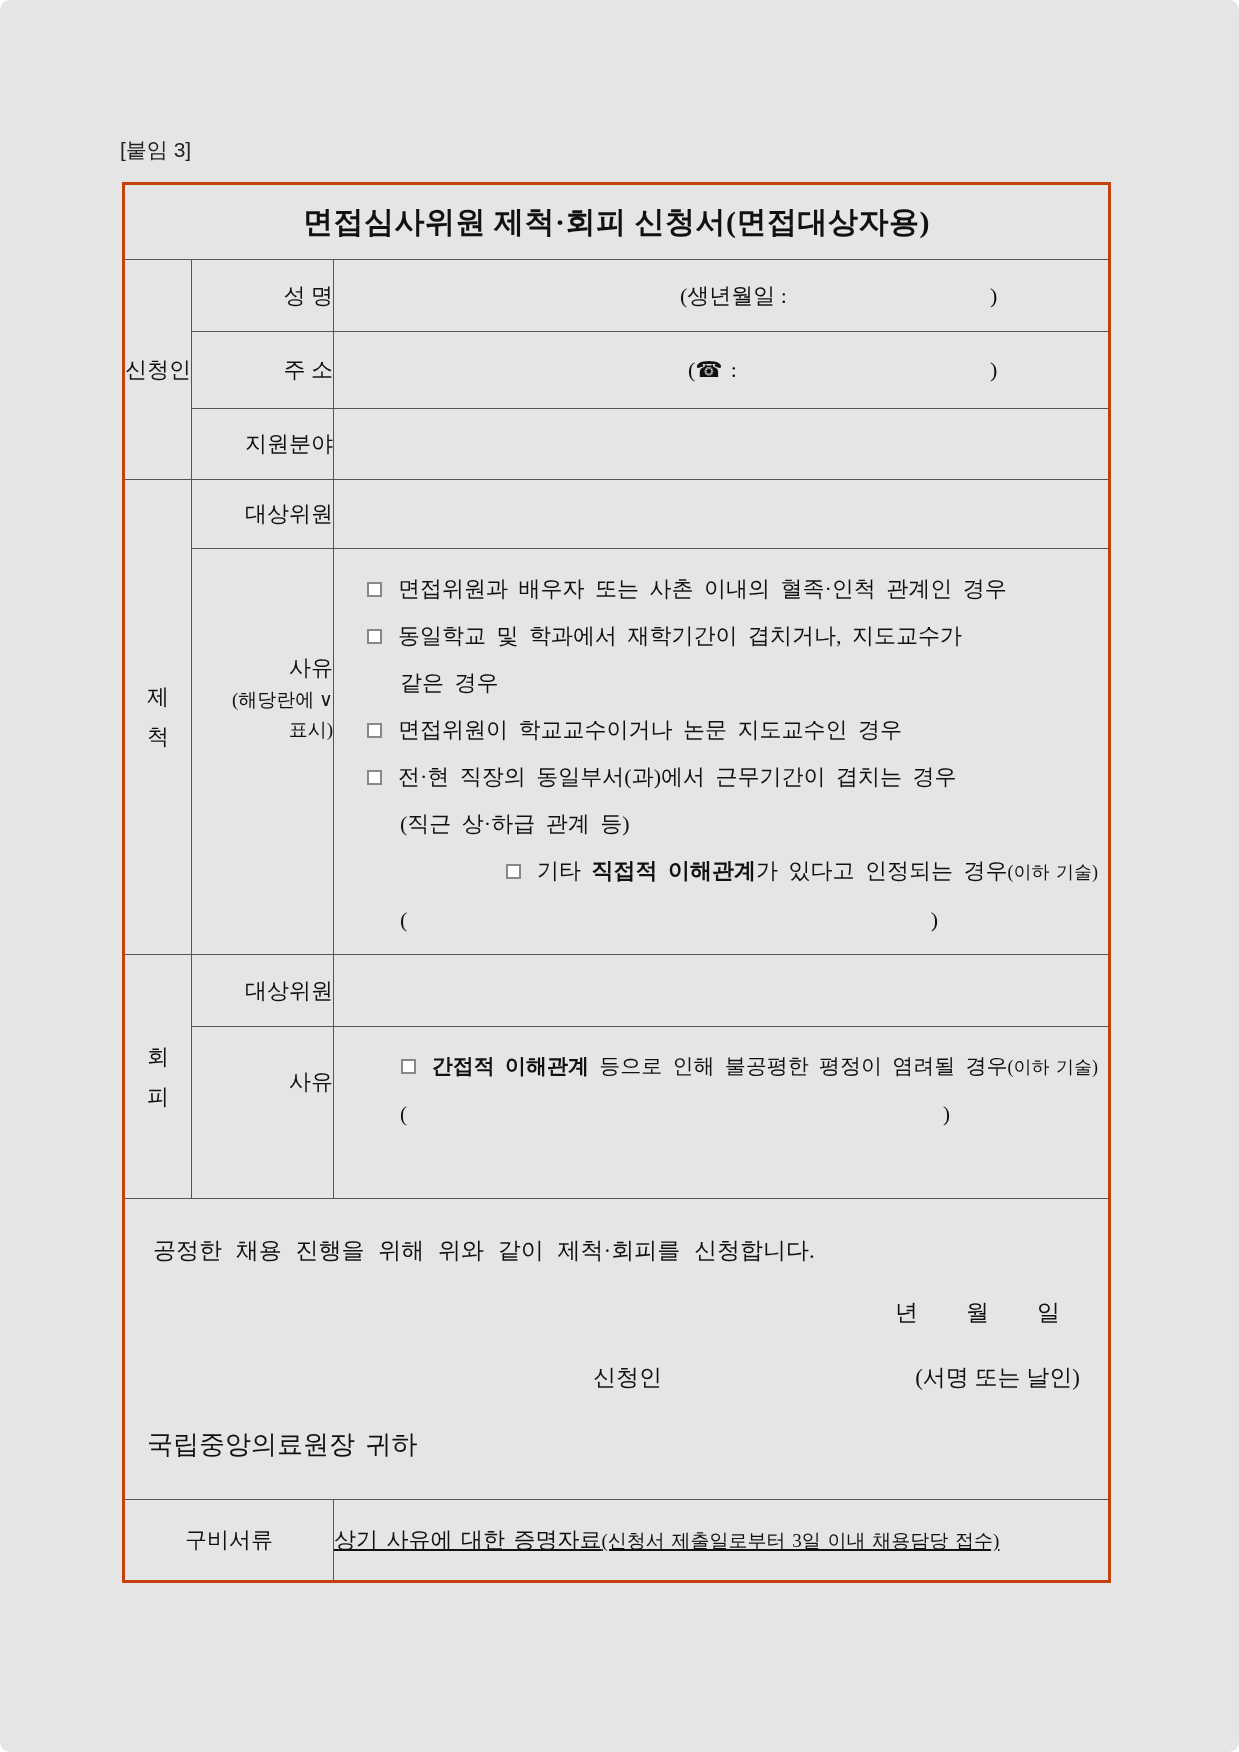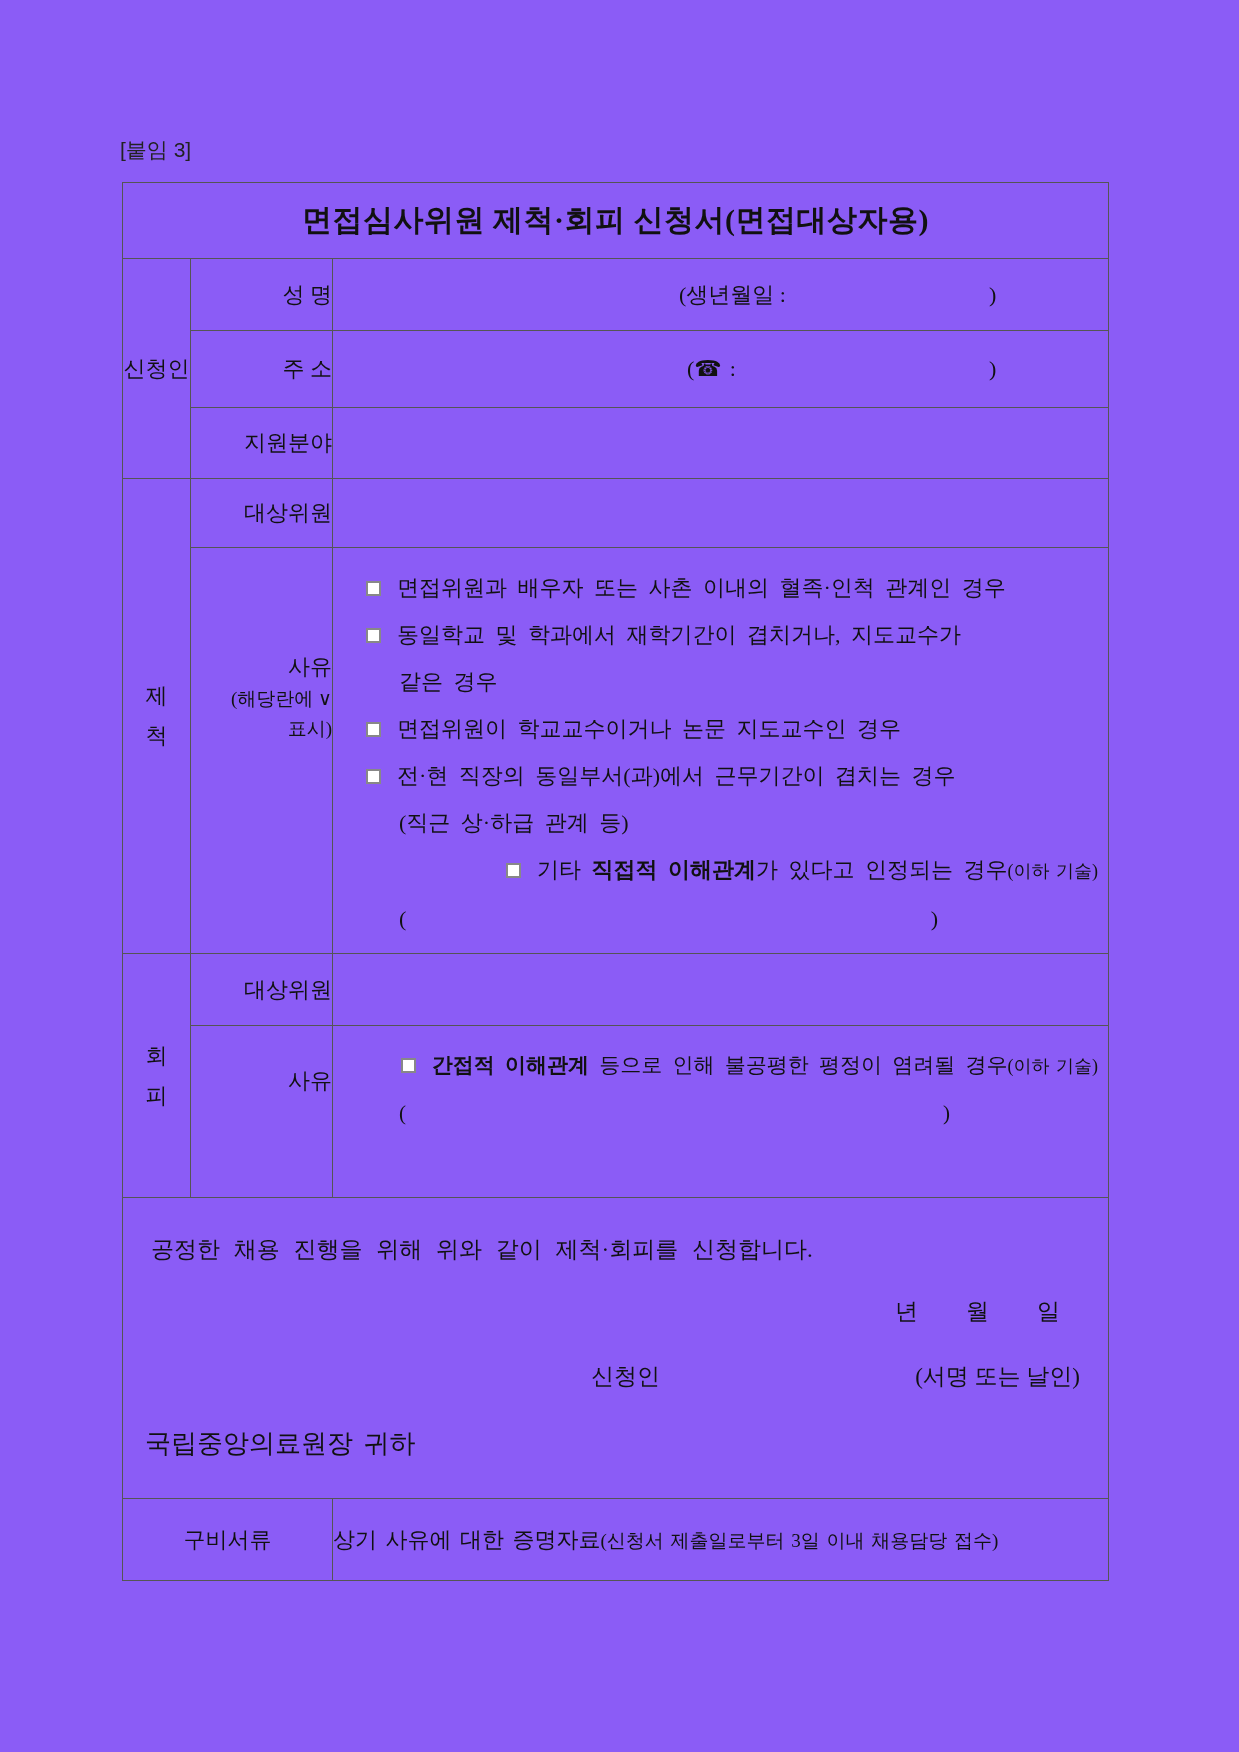--- a/index.html
+++ b/index.html
@@ -1,31 +1,31 @@
 <!DOCTYPE html>
 <html><head>
 <meta charset="utf-8">
 <style>
   html,body { margin:0; padding:0; }
   body {
     width:1239px; height:1752px;
     background:#ffffff; color:#111111;
     font-family:"Liberation Serif","DejaVu Serif",serif;
   }
-  .page { position:relative; width:1239px; height:1752px; background:#8b5cf6; overflow:hidden; }
+  .page { position:relative; width:1239px; height:1752px; background:#e5e5e5; overflow:hidden;border-radius:10px; }
 
   .attach {
     position:absolute; top:136px; left:120px;
     font-family:"Liberation Sans","DejaVu Sans",sans-serif;
     font-size:21px; color:#222;
   }
 
   table.form { position:absolute; top:182px; left:122px; width:986px;
     border-collapse:collapse; table-layout:fixed;
-    border:1px solid #c2410c;
+    border:3px solid #c2410c;
   }
   table.form td { border:1px solid #555; padding:0; vertical-align:middle; }
 
   col.c1 { width:68px; } col.c2 { width:142px; } col.c3 { width:776px; }
 
   tr.r-title  { height:76px; }
   tr.r-name   { height:72px; }
   tr.r-addr   { height:77px; }
   tr.r-field  { height:71px; }
   tr.r-tgt1   { height:69px; }
@@ -64,21 +64,21 @@
   .reason-main { font-size:22px; line-height:34px; padding-top:2px; }
 
   .close-cell { position:relative; font-size:23px;text-decoration:underline; }
   .decl { position:absolute; top:36px; left:28px; word-spacing:8px; }
   .dateline { position:absolute; top:98px; right:48px; display:flex; gap:48px; }
   .appline-name { position:absolute; top:163px; left:468px; }
   .appline-sign { position:absolute; top:163px; right:28px; }
   .recipient { position:absolute; top:228px; left:22px; font-size:26px; word-spacing:4px; }
 
   .docs-label { text-align:center; font-size:22px; }
-  .docs-cell { font-size:22px; padding-left:24px; word-spacing:3px; white-space:nowrap; }
+  .docs-cell { font-size:22px; padding-left:24px; word-spacing:3px; white-space:nowrap;text-decoration:underline; }
   .docs-cell .small { font-size:19px; }
 </style>
 </head>
 <body>
 
 <div class="page">
 
   <div class="attach">[붙임 3]</div>
 
   <table class="form">

